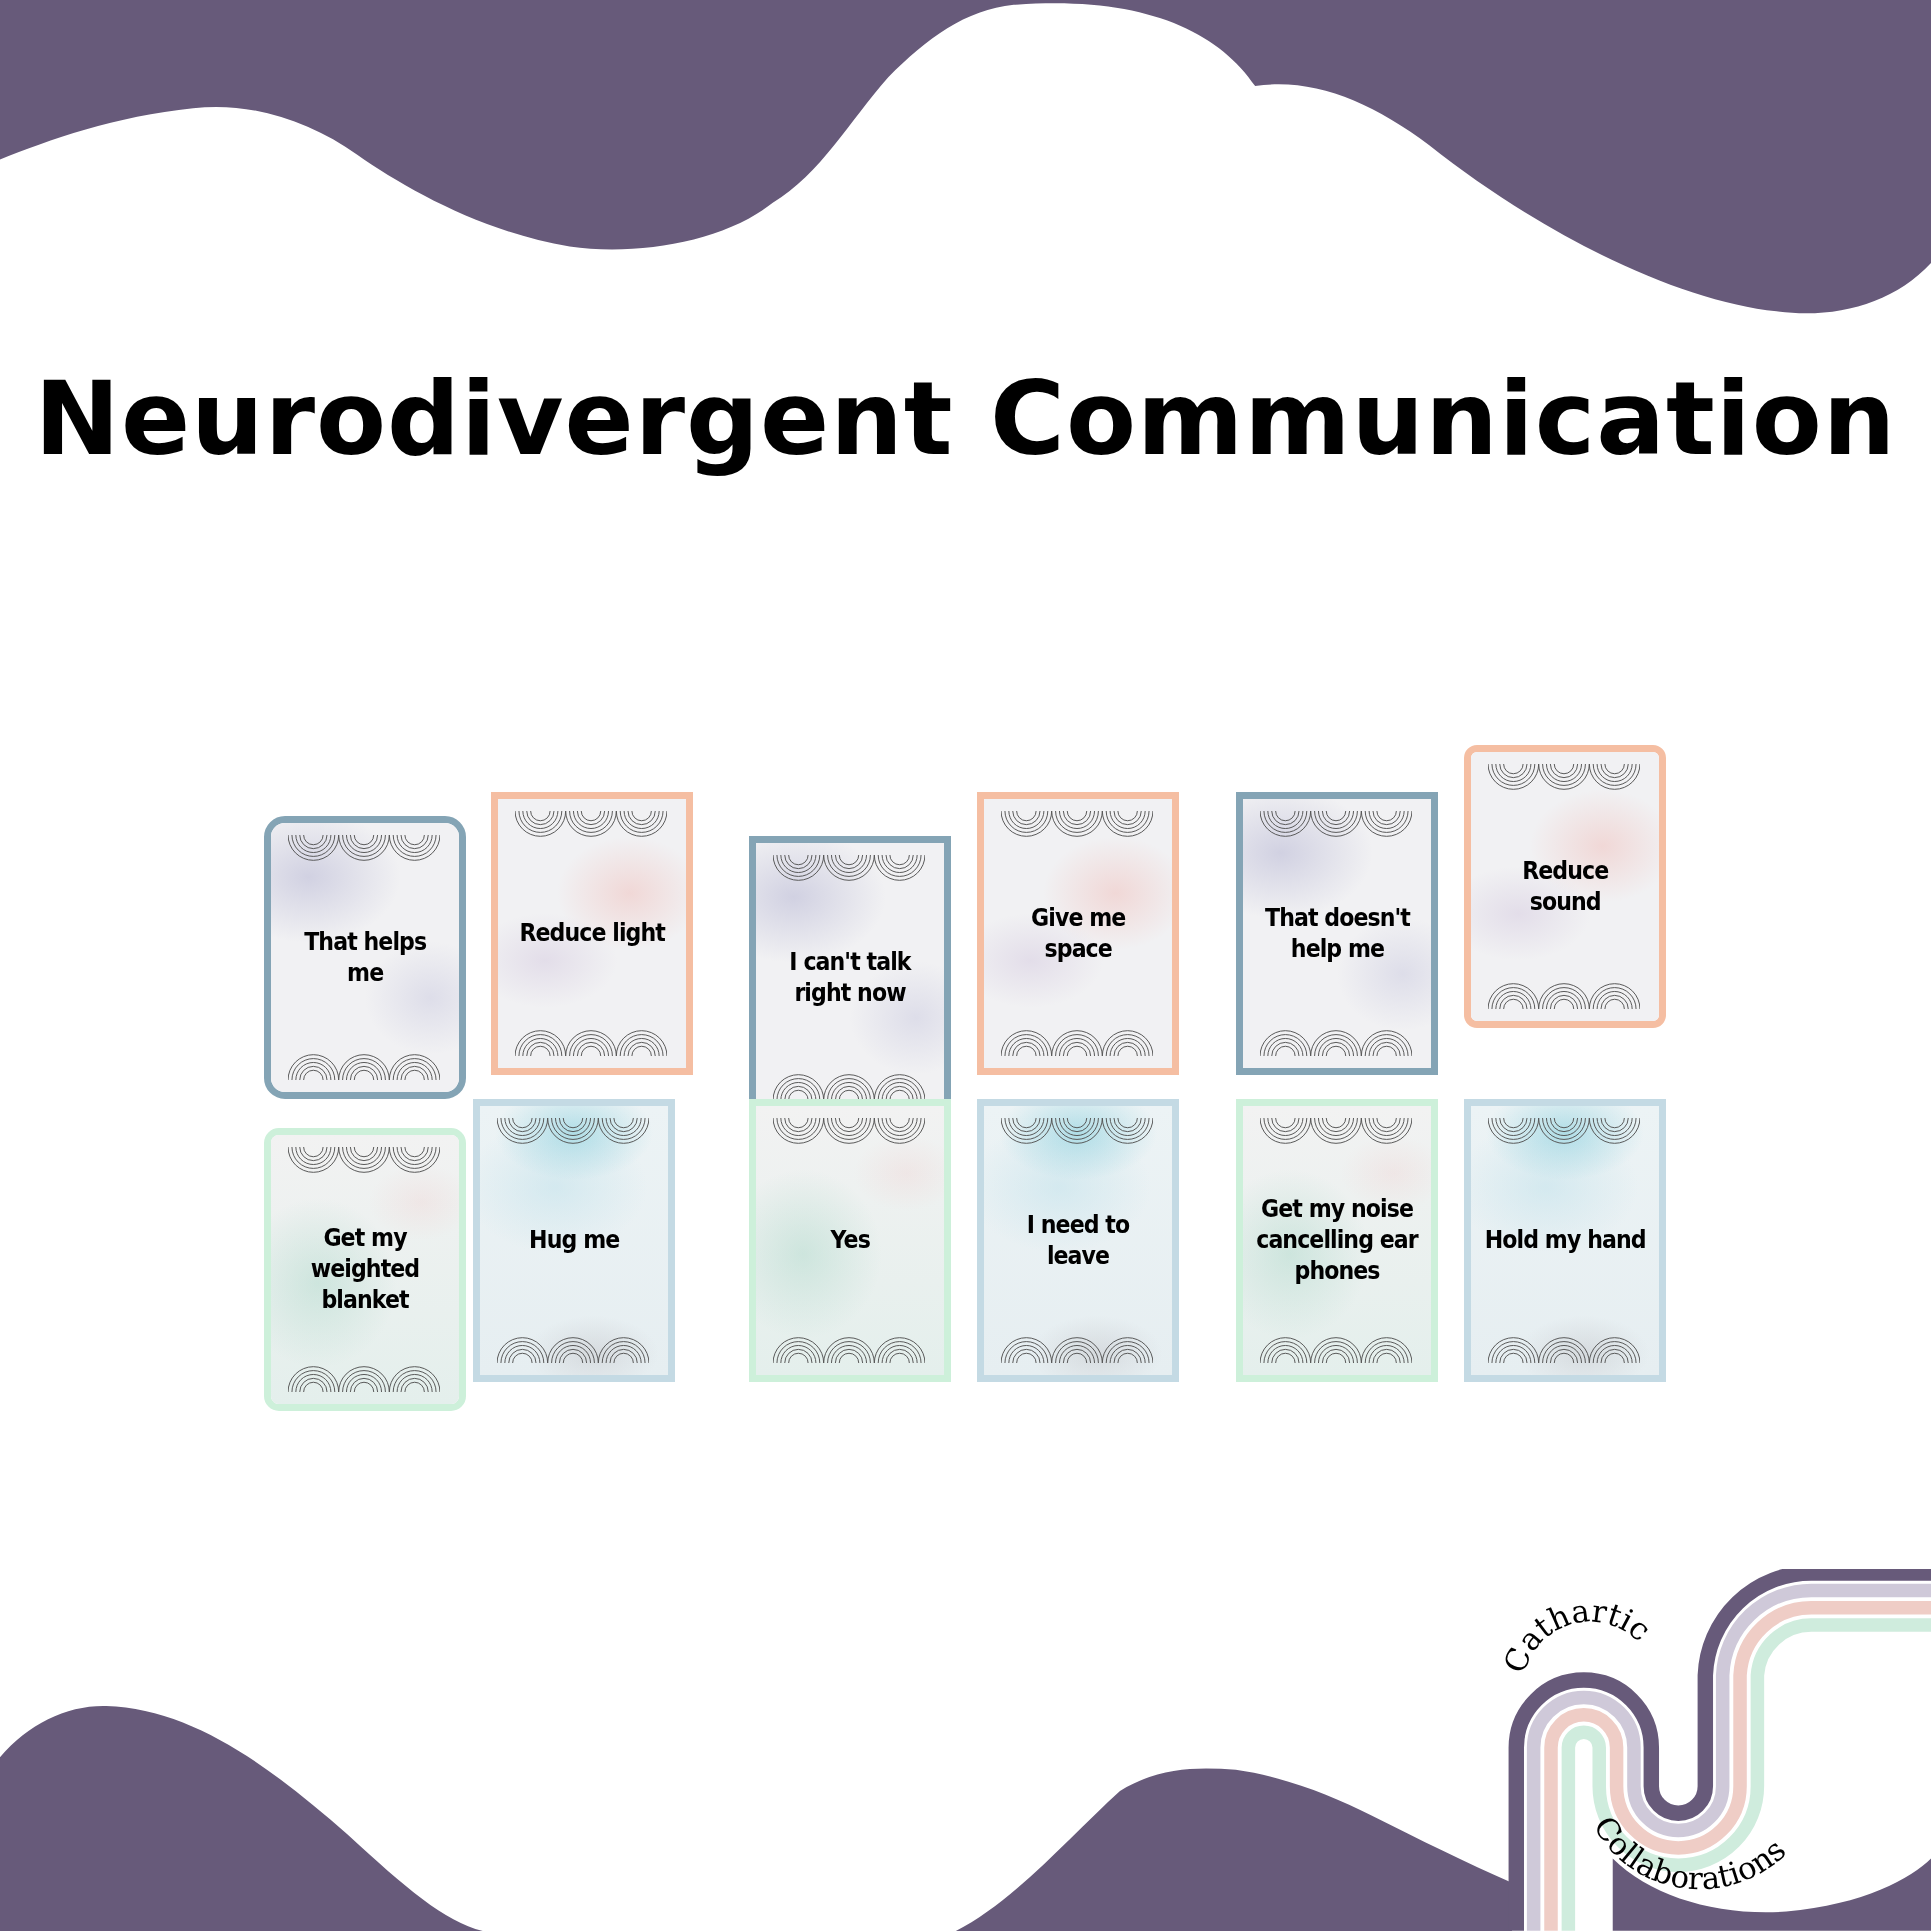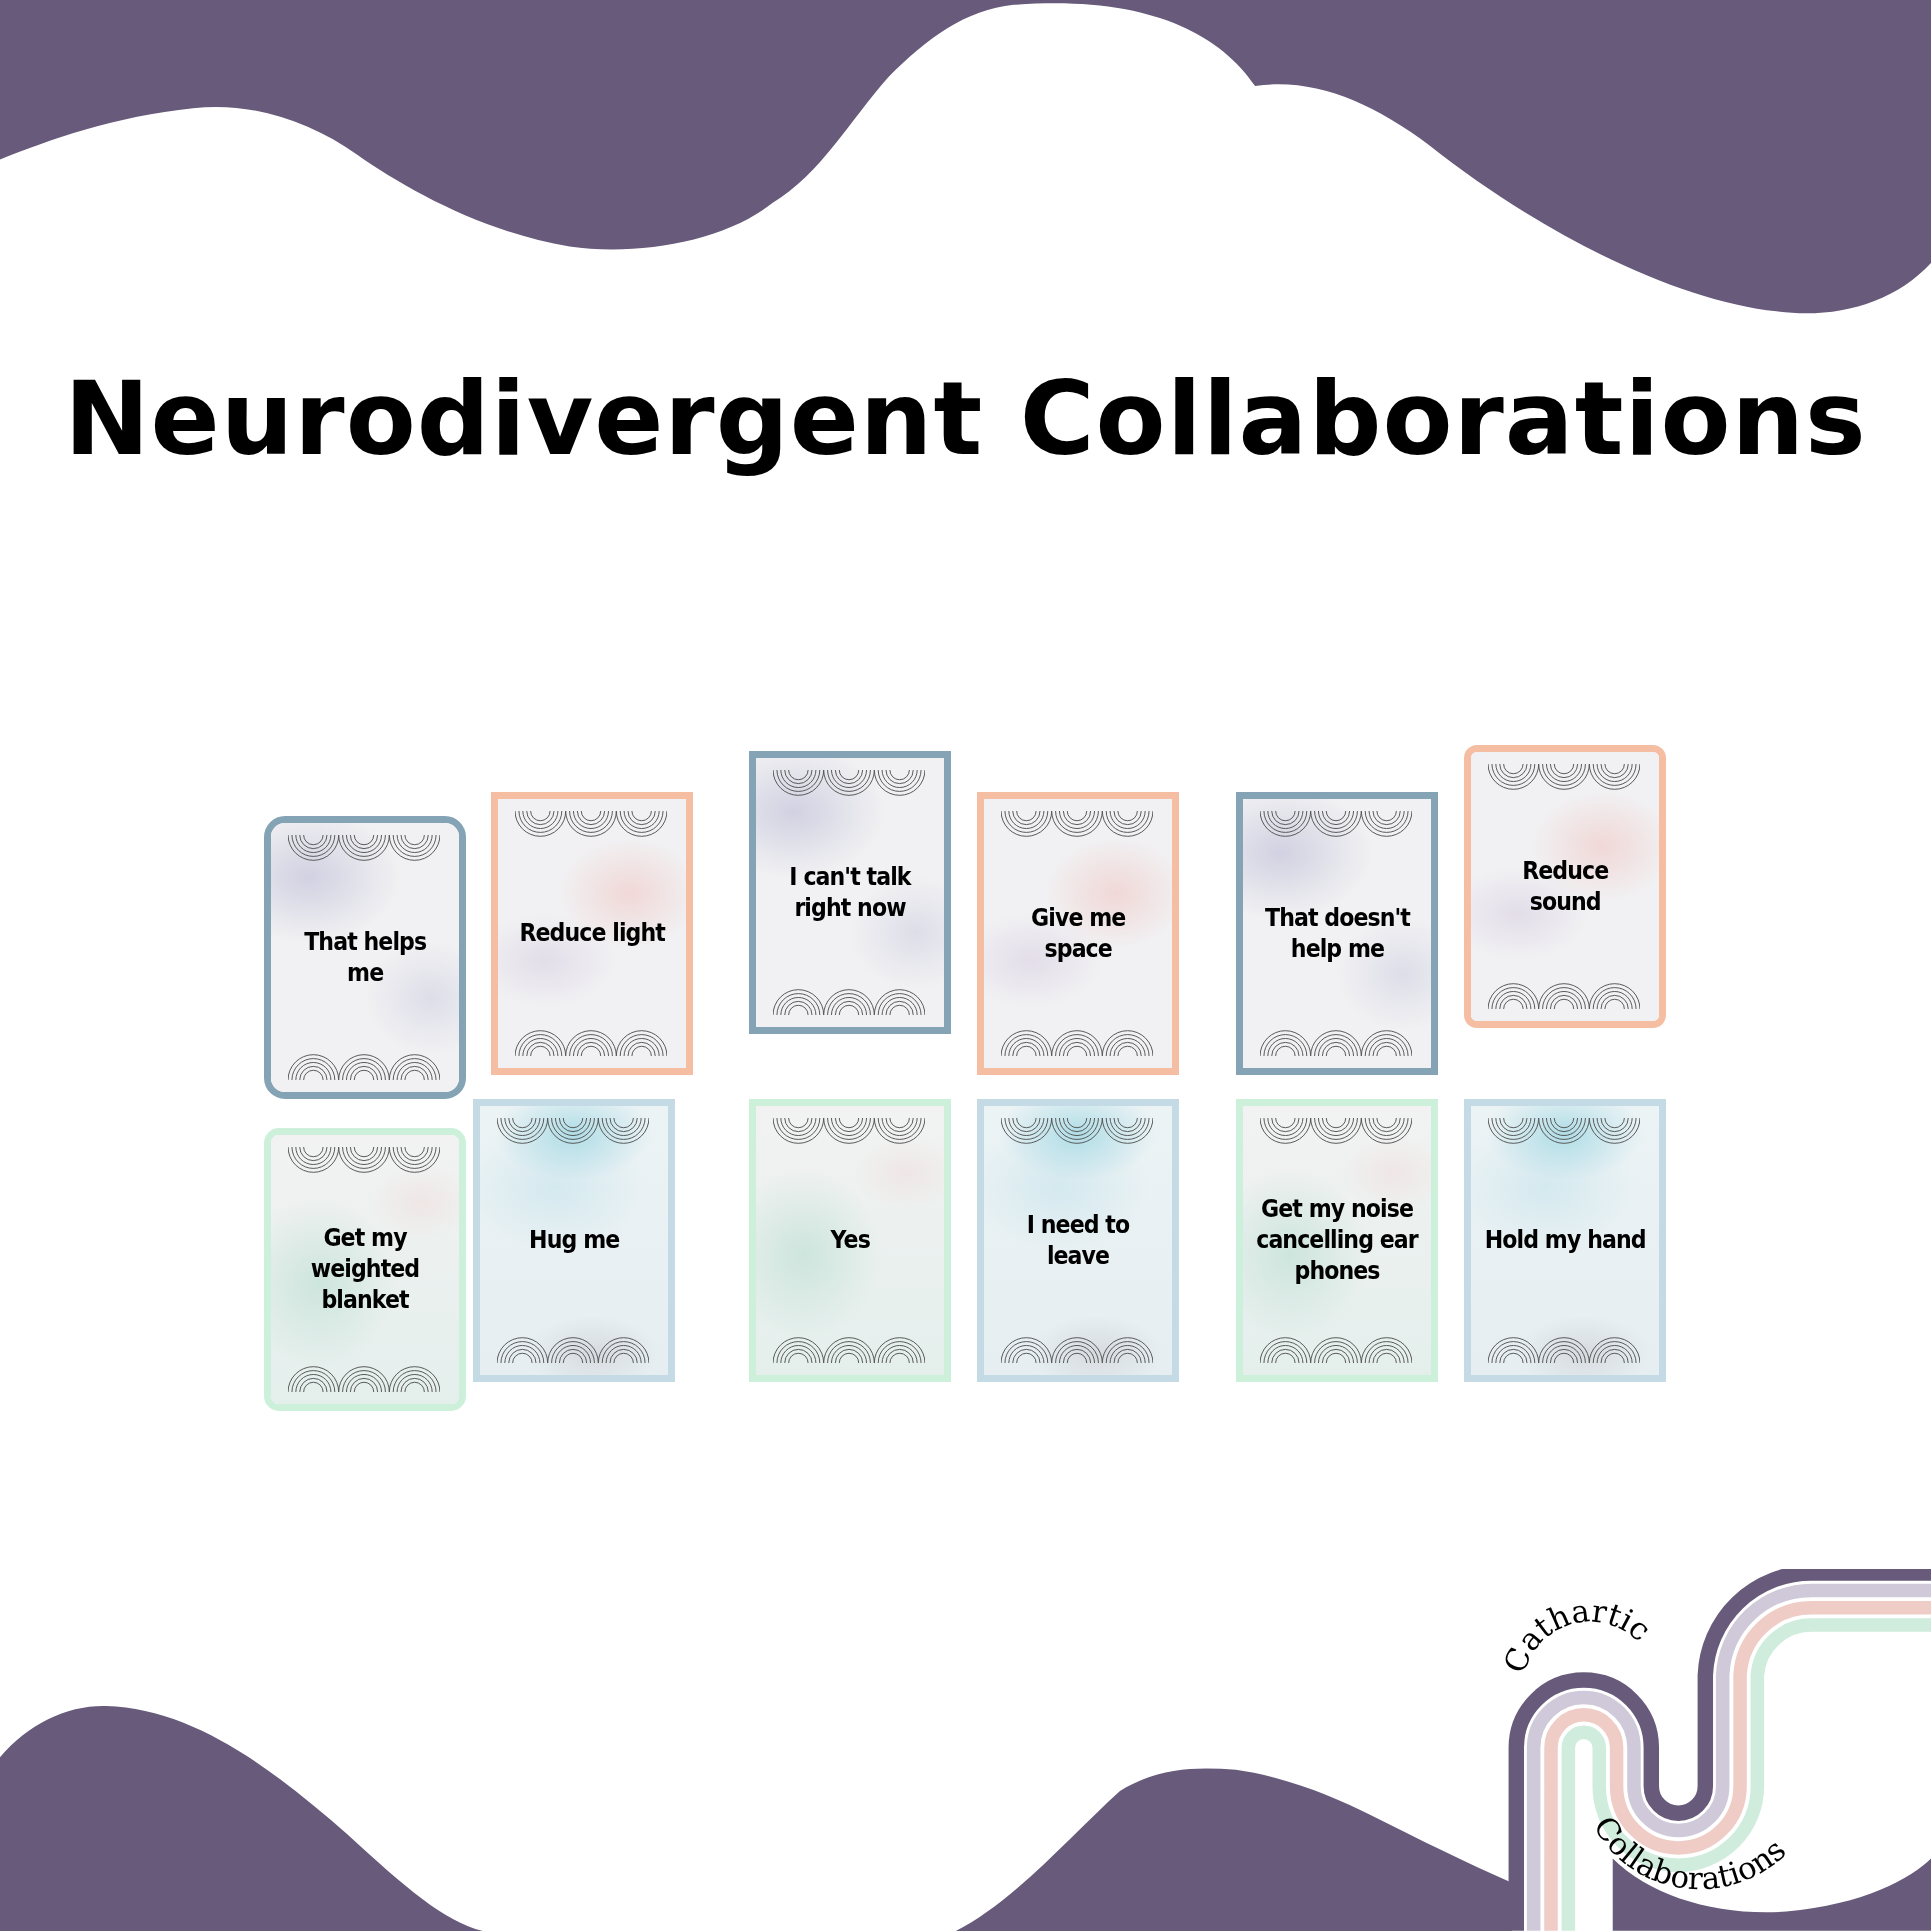--- a/index.html
+++ b/index.html
@@ -65,21 +65,21 @@
            C1260,30 1180,-5 1050,5
            C1000,10 960,40 920,80
            C880,125 850,180 800,210
            C750,250 660,265 590,255
            C500,240 420,195 370,160
            C320,125 260,105 200,112
            C120,120 50,145 0,165 Z" fill="#675a7a"></path>
 </svg>
 
 <div class="title">
-  <div>Neurodivergent Collaborations</div>
+  <div>Neurodivergent Communication</div>
 </div>
 
 <svg width="0" height="0" style="position:absolute">
   <defs>
     <g id="arcset-down">
       <g fill="none" stroke="#555" stroke-width="1">
         <path d="M0,0 A26,26 0 0 0 52,0"></path>
           <path d="M4,0 A22,22 0 0 0 48,0"></path>
           <path d="M8,0 A18,18 0 0 0 44,0"></path>
           <path d="M12,0 A14,14 0 0 0 40,0"></path>
@@ -137,21 +137,21 @@
       <div class="wash" style="background: radial-gradient(ellipse 55% 30% at 70% 35%, rgba(240,185,180,0.45), transparent 70%), radial-gradient(ellipse 55% 25% at 25% 60%, rgba(200,185,215,0.35), transparent 70%);"></div>
       <svg class="arcs top" viewBox="0 0 156 38">
           <use href="#arcset-down"></use>
         </svg>
       <svg class="arcs bottom" viewBox="0 0 156 38">
           <use href="#arcset-up"></use>
         </svg>
       <div class="label">Reduce light</div>
     </div>
   </div>
-  <div class="card" style="left:749px; top:751px; border-color:#84a4b5;">
+  <div class="card" style="left:749px; top:836px; border-color:#84a4b5;">
     <div class="card-inner">
       <div class="wash" style="background: radial-gradient(ellipse 70% 35% at 20% 20%, rgba(170,170,205,0.45), transparent 70%), radial-gradient(ellipse 50% 30% at 85% 65%, rgba(185,185,215,0.35), transparent 70%);"></div>
       <svg class="arcs top" viewBox="0 0 156 38">
           <use href="#arcset-down"></use>
         </svg>
       <svg class="arcs bottom" viewBox="0 0 156 38">
           <use href="#arcset-up"></use>
         </svg>
       <div class="label" style="left:27px; right:27px;">I can't talk right now</div>
     </div>

